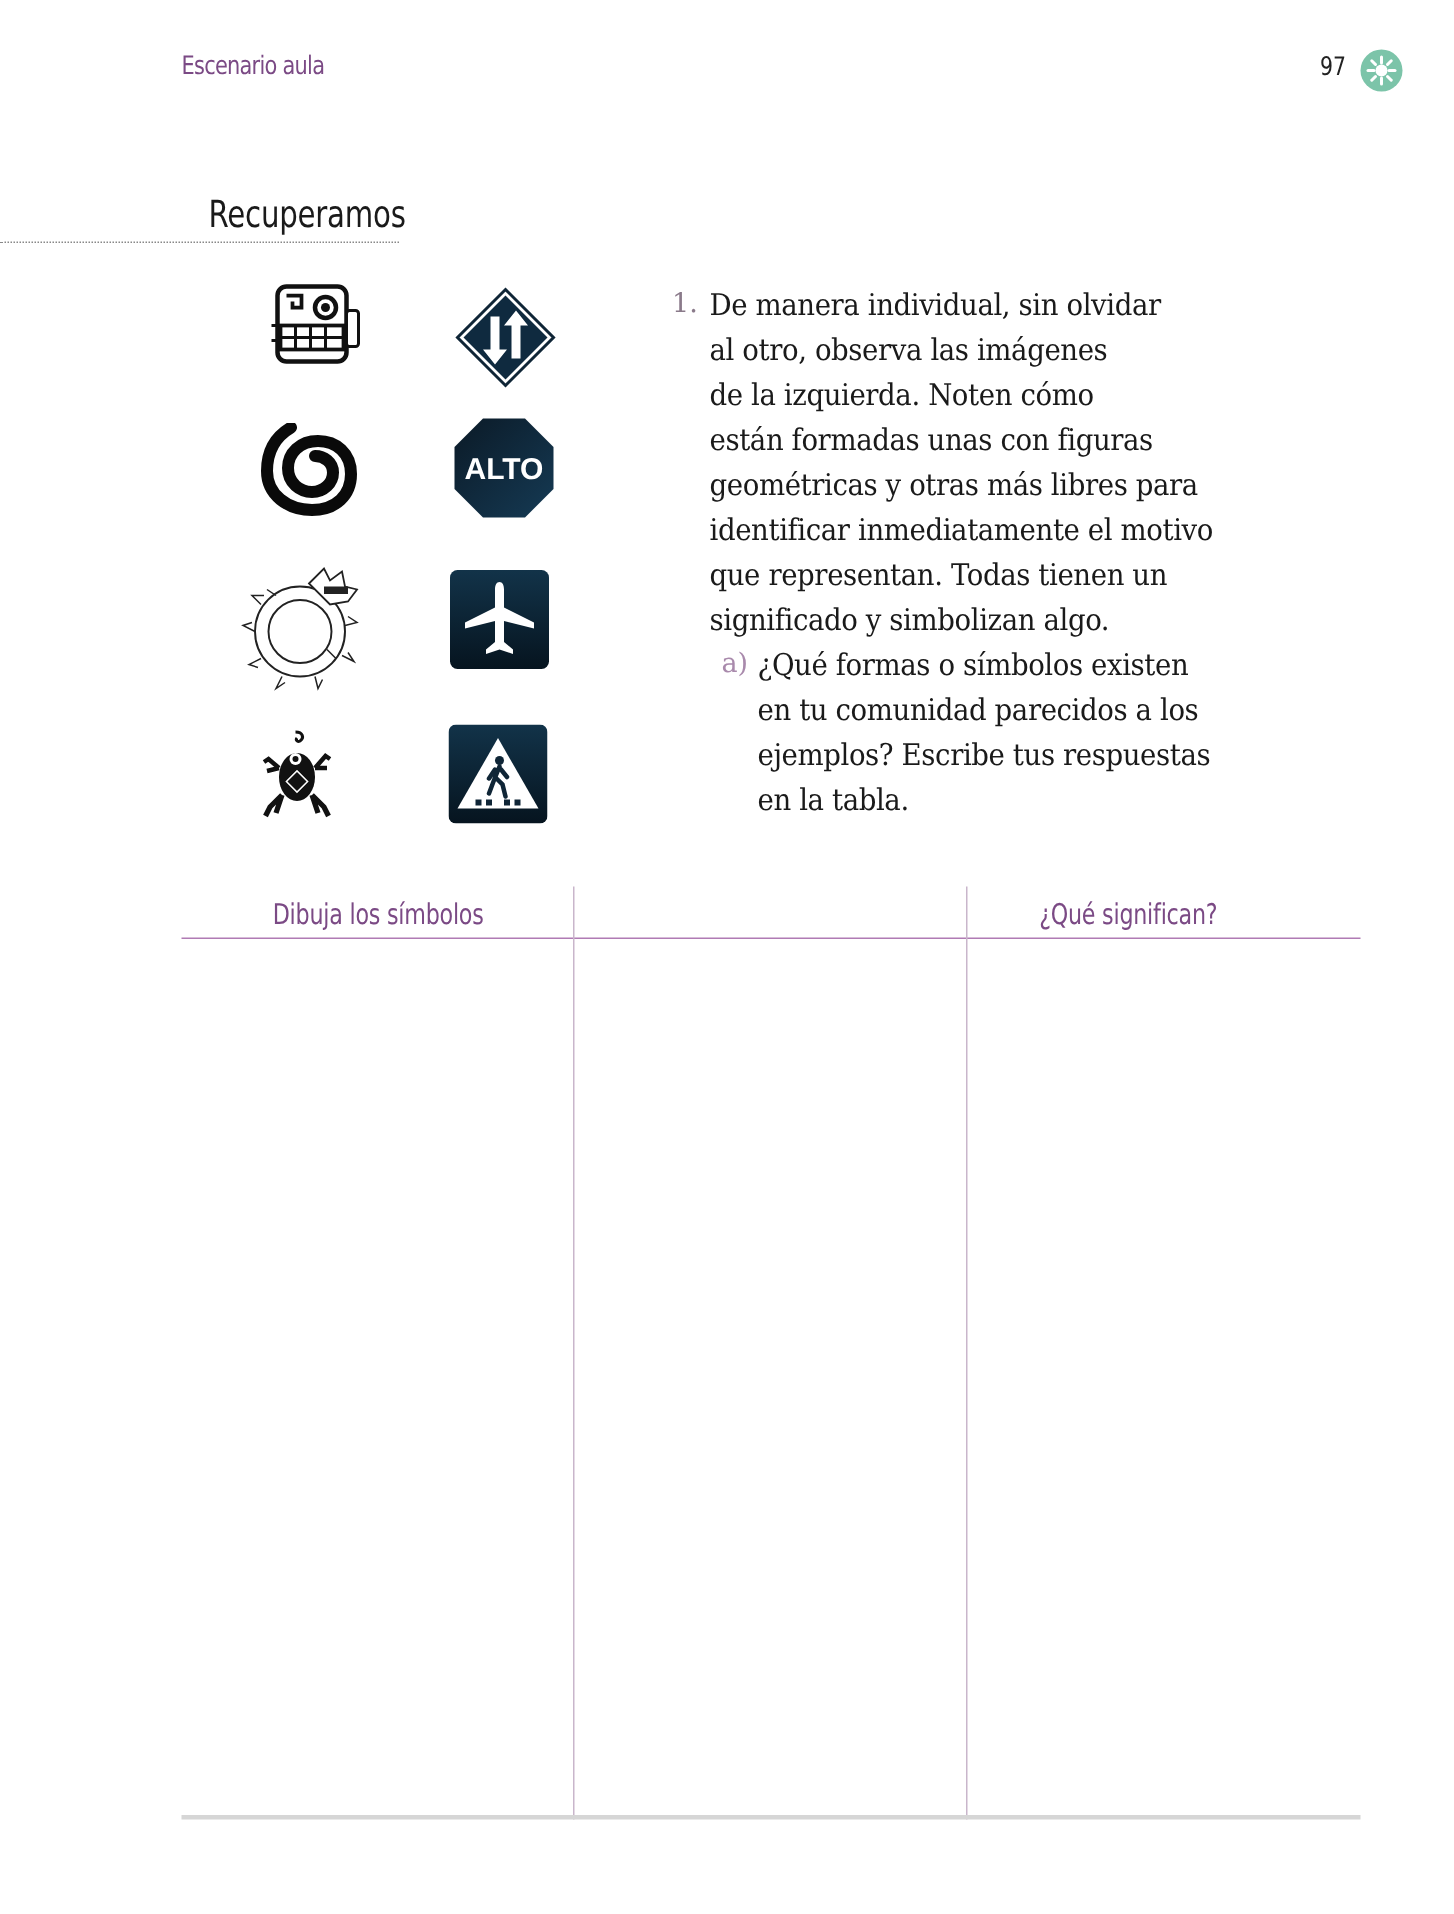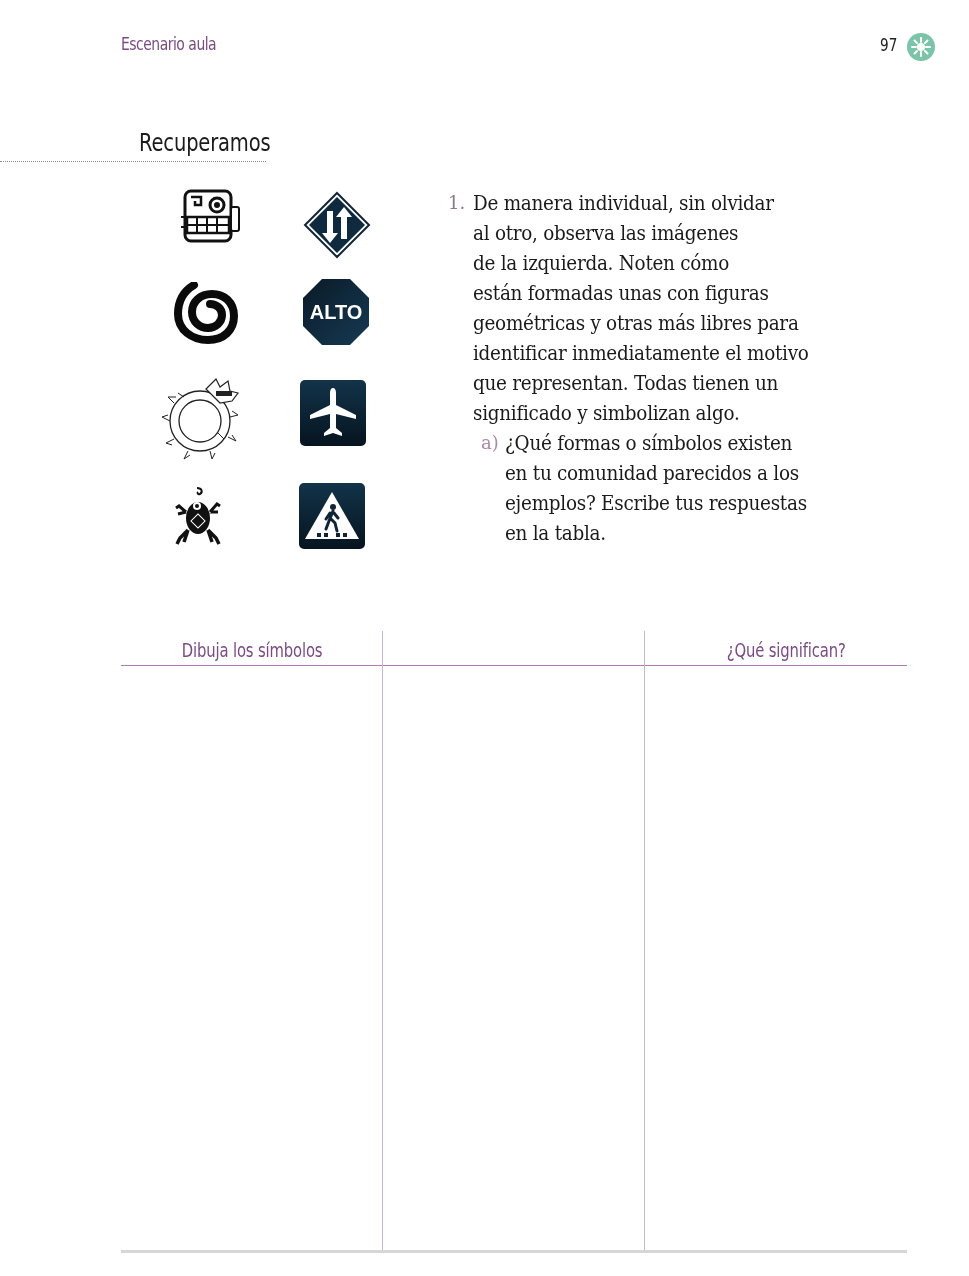--- a/index.html
+++ b/index.html
@@ -31,21 +31,21 @@
   .icon-cell svg { display: block; }
 
   .instructions {
     left: 448px; top: 188px; width: 380px; font-family: "DejaVu Serif", "Liberation Serif", serif;
     font-size: 20px; line-height: 30px; color: #1a1a1a;
   }
   .instr-line { white-space: nowrap; transform: scaleX(0.92); transform-origin: left center; letter-spacing: -0.3px; }
   .item-num { position: absolute; left: 0; color: #8a7a8a; font-size: 18px; }
   .item-sub { position: absolute; color: #a98aac; font-size: 18px; }
 
-  .table-wrap { left: 121px; top: 591px; width: 786px; height: 622px; margin-top: 40px; }
+  .table-wrap { left: 121px; top: 591px; width: 786px; height: 622px; }
   .col-head {
     position: absolute; top: 8px; text-align: center; font-family: "DejaVu Sans", sans-serif;
     font-size: 19px; color: #7b4a85;
   }
   .col-head span { display: inline-block; transform: scaleX(0.78); transform-origin: center; letter-spacing: -0.2px; }
   .head-rule { position: absolute; left: 0; top: 34px; width: 786px; height: 1px; background: #b07bb4; }
   .col-div { position: absolute; top: 0; width: 1px; height: 622px; background: #c9b6cb; }
   .bottom-rule { position: absolute; left: 0; top: 619px; width: 786px; height: 3px; background: #d6d6d6; }
 </style>
 </head>
@@ -198,21 +198,21 @@
     <span class="item-sub" style="left:33px;top:0;">a)</span>
     <div class="instr-line">¿Qué formas o símbolos existen</div>
     <div class="instr-line">en tu comunidad parecidos a los</div>
     <div class="instr-line">ejemplos? Escribe tus respuestas</div>
     <div class="instr-line">en la tabla.</div>
   </div>
 </div>
 
 <div class="abs table-wrap">
   <div class="col-head" style="left:0;width:262px;"><span>Dibuja los símbolos</span></div>
-  <div class="col-head" style="left:534px;width:262px;text-decoration:underline;"><span>¿Qué significan?</span></div>
+  <div class="col-head" style="left:500px;width:262px;text-decoration:underline;"><span>¿Qué significan?</span></div>
   <div class="head-rule"></div>
   <div class="col-div" style="left:261px;"></div>
   <div class="col-div" style="left:523px;"></div>
   <div class="abs" style="left:0;top:35px;width:261px;height:584px;"></div>
   <div class="abs" style="left:262px;top:35px;width:261px;height:584px;"></div>
   <div class="abs" style="left:524px;top:35px;width:262px;height:584px;"></div>
   <div class="bottom-rule"></div>
 </div>
 
 </body></html>

